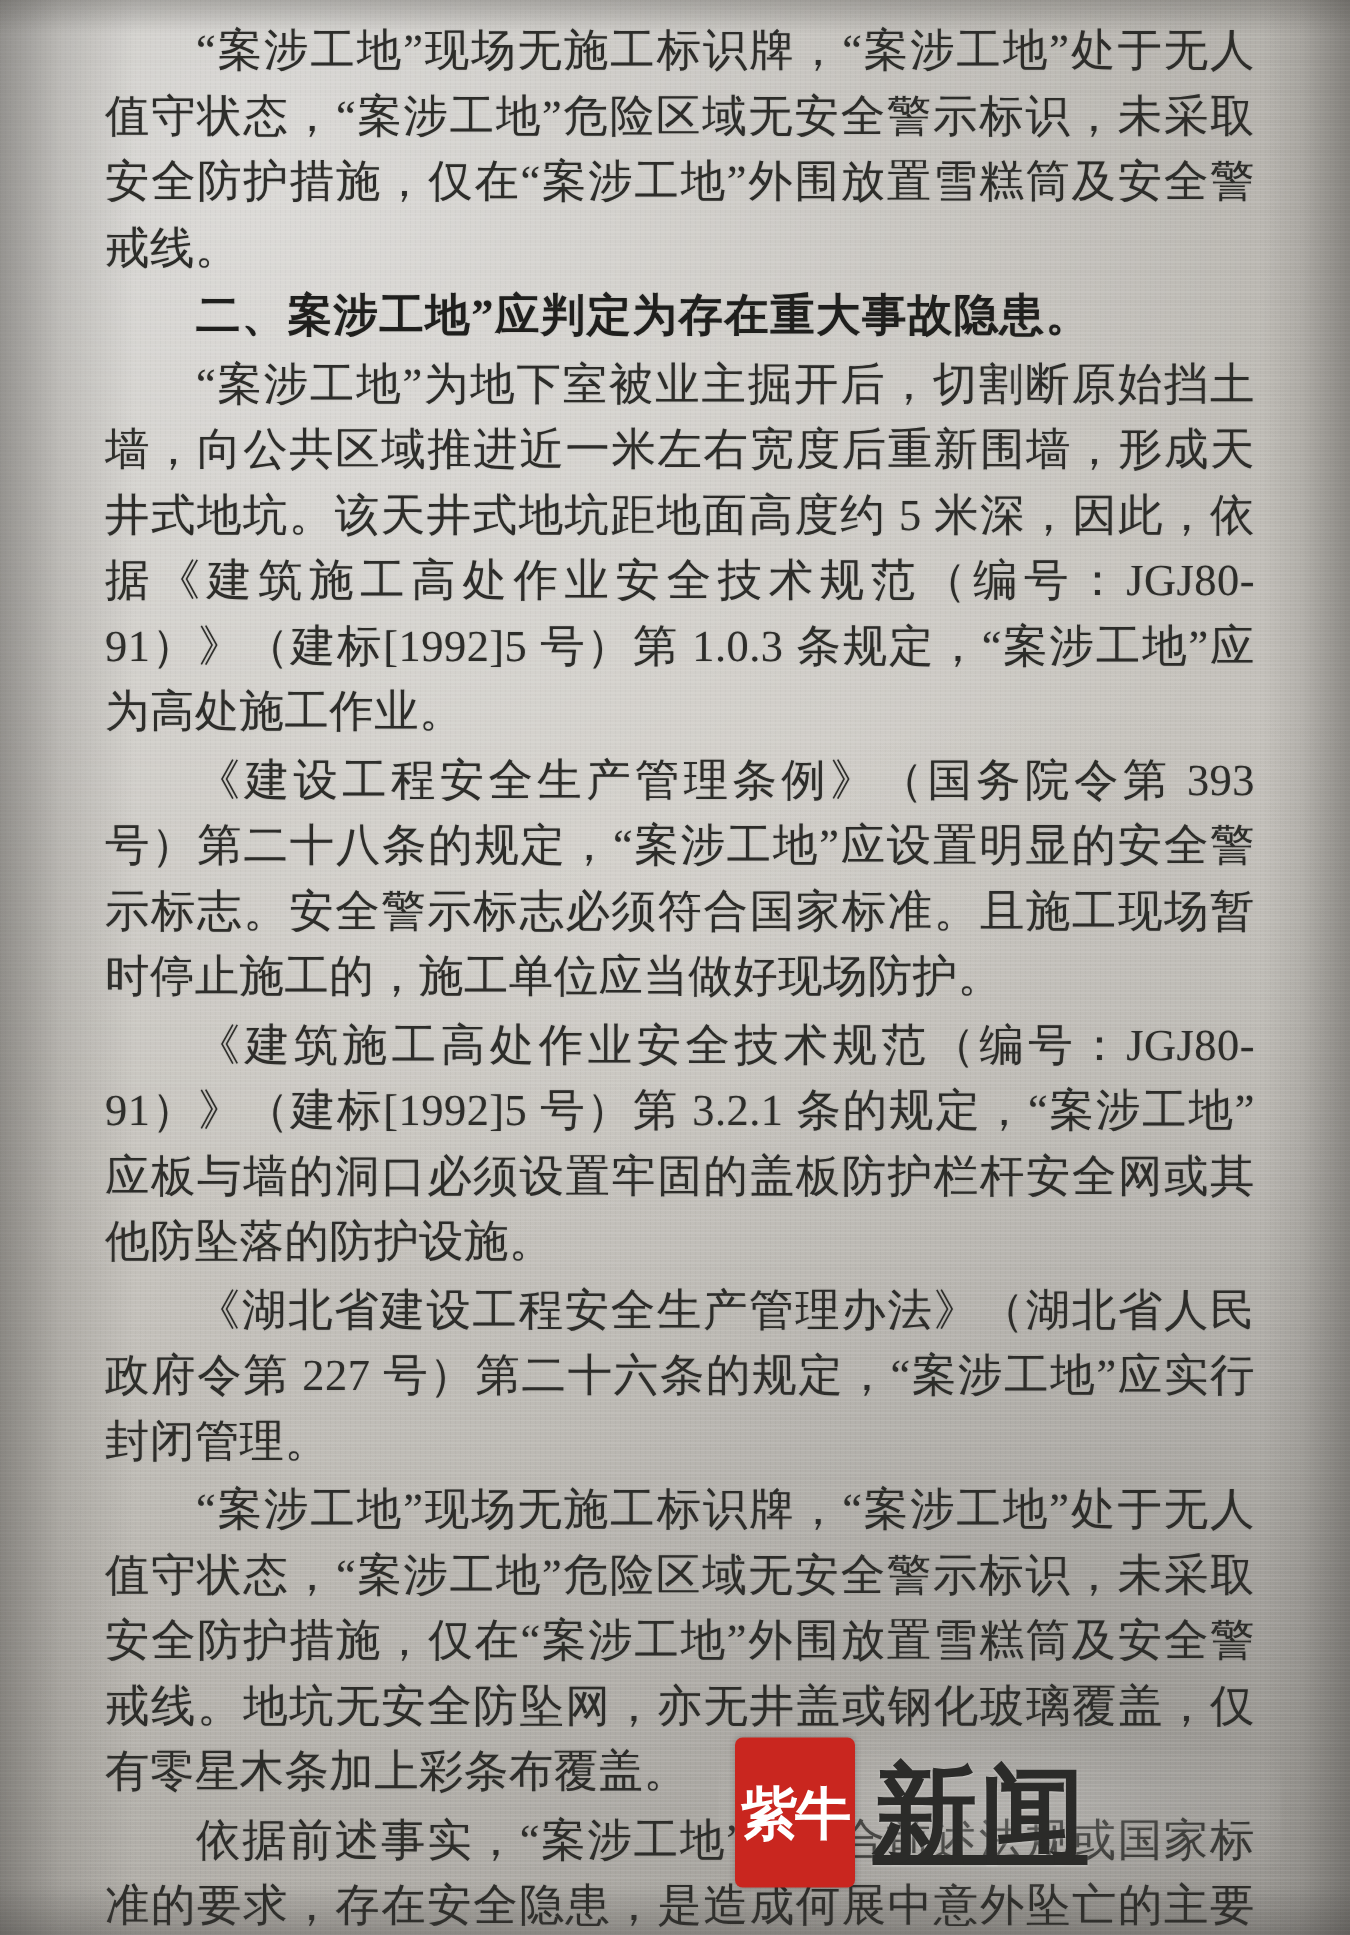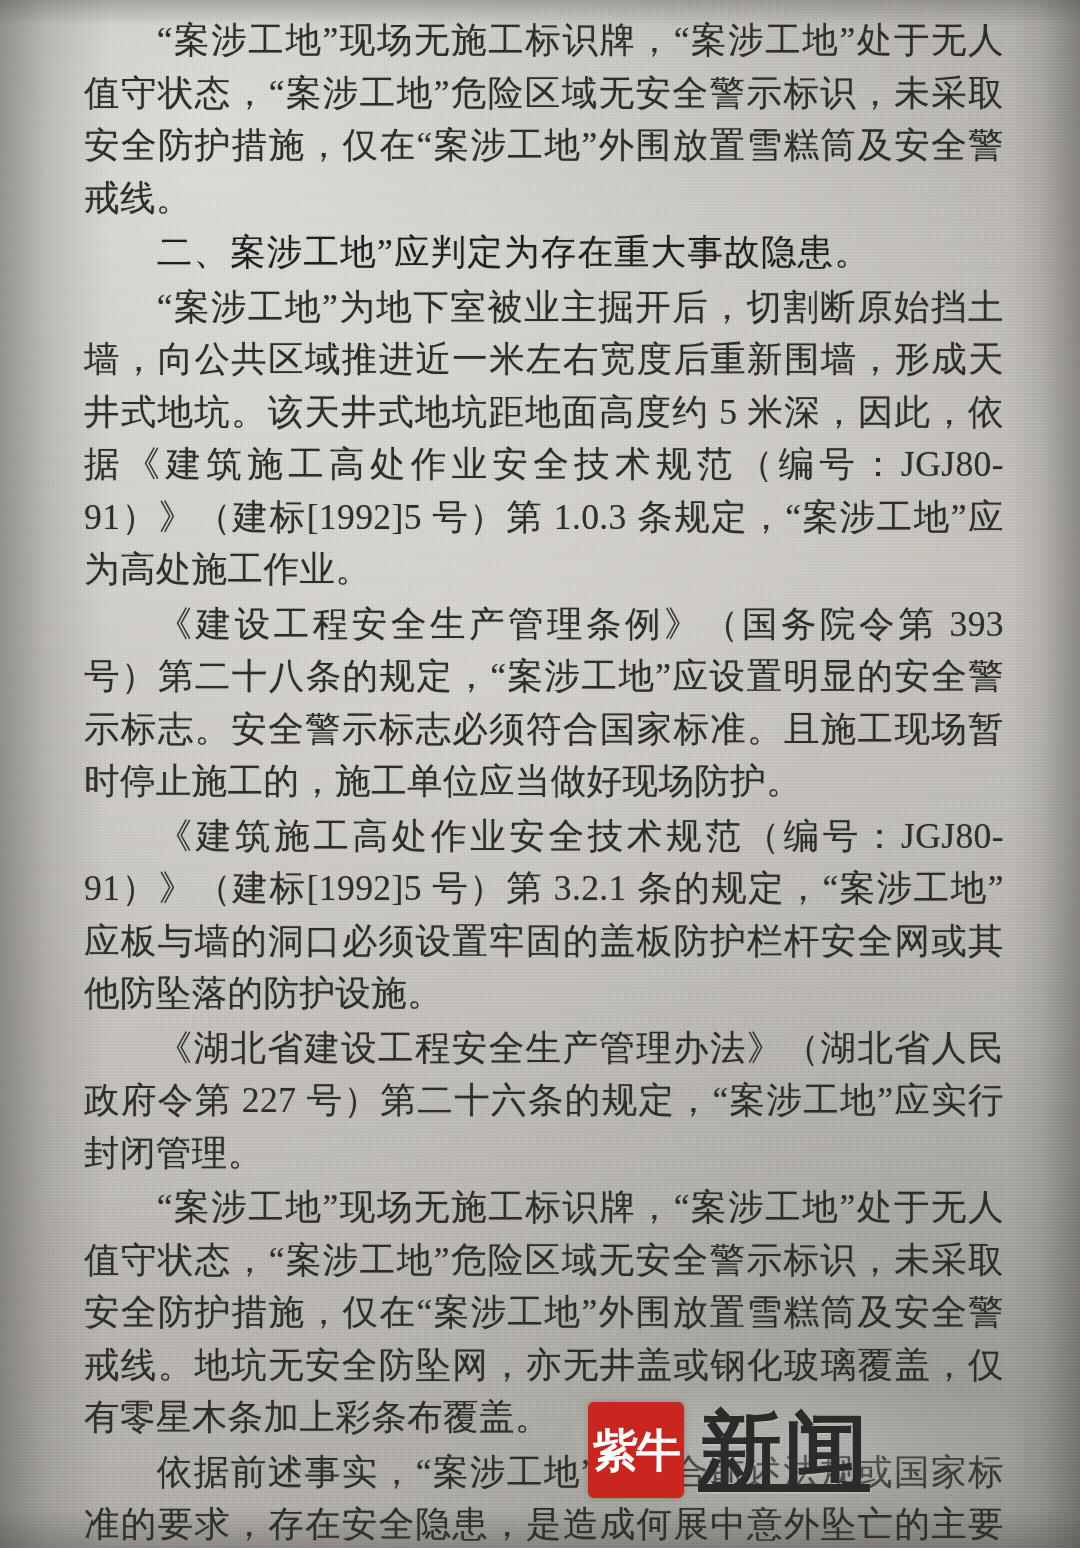--- a/index.html
+++ b/index.html
@@ -76,40 +76,40 @@
     text-align: justify;
     text-justify: inter-character;
     text-indent: 0;
     color: #2d2d2a;
     text-shadow: 0 0 1.2px rgba(60,60,58,0.35);
   }
   p.indent {
     text-indent: 2.05em;
   }
   p.heading {
-    font-weight: normal;
+    font-weight: bold;
     text-indent: 2.05em;
     letter-spacing: 1.2px;
     color: #1f1f1d;
   }
 
   
   #watermark {
     position: absolute;
     left: 588px;
     top: 1398px;
     width: 420px;
     height: 104px;
     display: flex;
     align-items: center;
     pointer-events: none;
   }
   #wm-badge {
     width: 96px;
-    height: 96px;
+    height: 120px;
     background: #c9261f;
     border-radius: 6px;
     display: flex;
     align-items: center;
     justify-content: center;
     box-shadow: 0 0 6px rgba(0,0,0,0.22);
     flex: 0 0 auto;
   }
   #wm-badge span {
     color: #fff;

